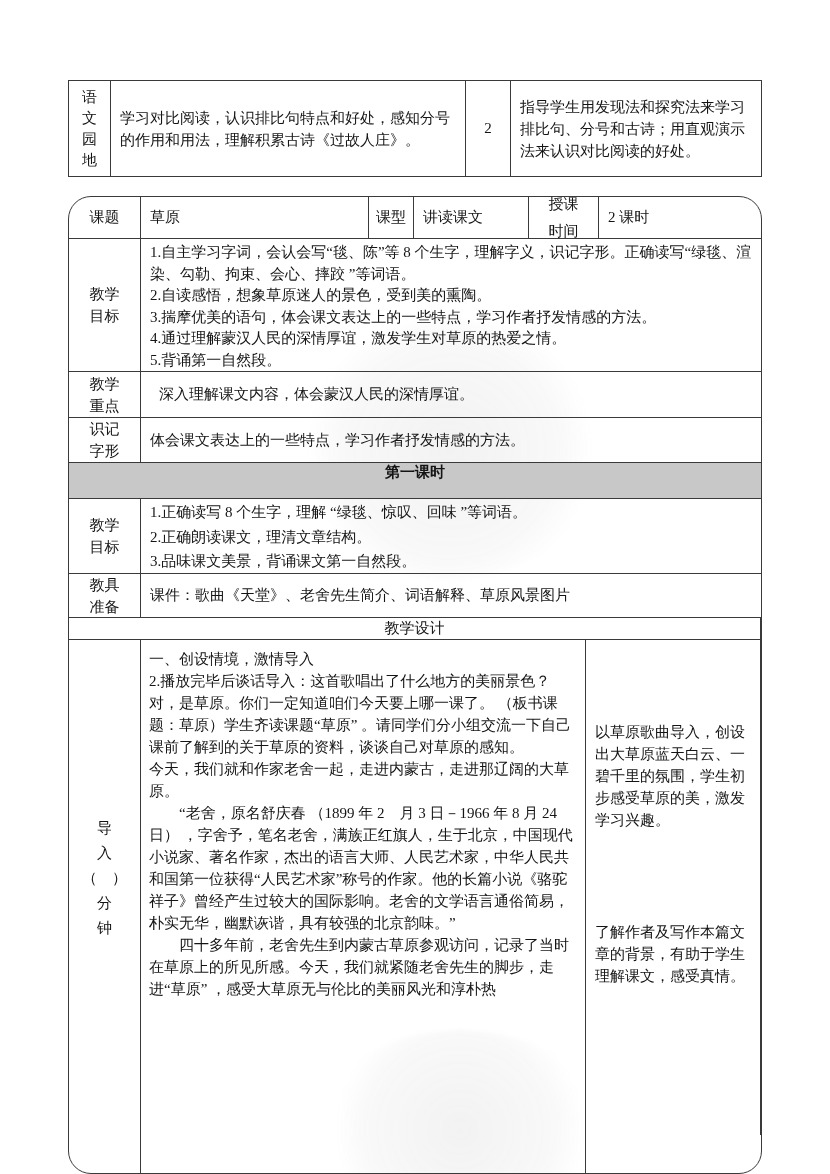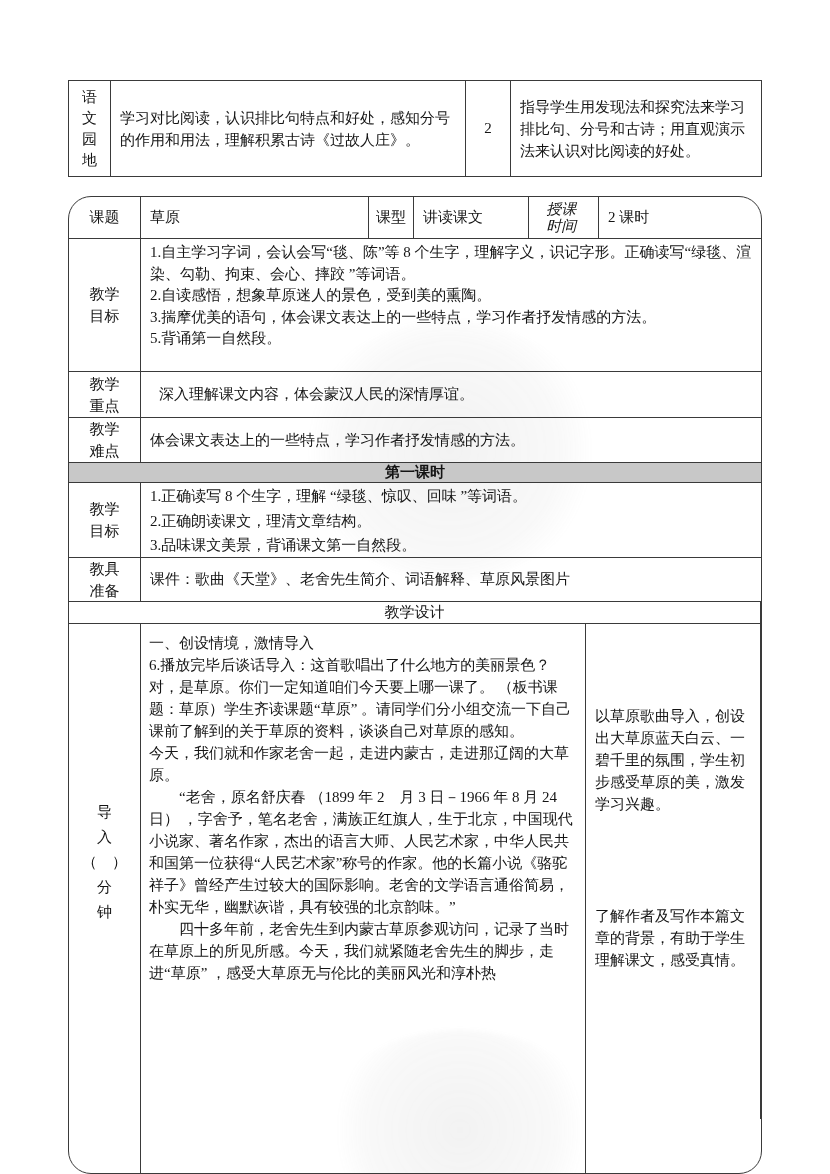--- a/index.html
+++ b/index.html
@@ -42,33 +42,33 @@
   .c-num { flex:0 0 45px; }
   .c-meth { flex:1 1 auto; display:flex; align-items:center; padding:6px 9px; line-height:22px; }
 
   
   .r-title { height:42px; }
   .c-keti-l { flex:0 0 72px; }
   .c-keti-v { flex:0 0 228px; }
   .c-kexing-l { flex:0 0 45px; }
   .c-kexing-v { flex:0 0 115px; }
   .c-time-l { flex:0 0 70px; }
-  .c-time-l .wrap2 { width:2.3em; line-height:17px; text-align:left;font-style:italic; }
+  .c-time-l .wrap2 { width:2.3em; line-height:27px; text-align:center; }
   .c-time-v { flex:1 1 auto; }
 
   .c-label { flex:0 0 72px; }
   .c-label .wrap2 { width:2.4em; line-height:22px; text-align:center; }
 
   .r-goals1 { height:133px; }
   .c-goals { flex:1 1 auto; padding:3px 9px 0; line-height:21.5px; }
   .r-key { height:46px;gap:9px; }
   .r-diff { height:45px; }
   .c-text { flex:1 1 auto; display:flex; align-items:center; padding:0 9px; line-height:21px; }
 
-  .r-session { height:20px;justify-content:flex-end; }
+  .r-session { height:36px;justify-content:flex-end; }
   .c-session { flex:1 1 auto; background:#c8c8c8; text-align:center; font-weight:bold; line-height:19px; }
 
   .r-goals2 { height:75px; }
   .c-goals2 { flex:1 1 auto; padding:1px 9px 0; line-height:24.5px; }
 
   .r-aids { height:44px; }
 
   .r-dhdr { height:22px;flex-direction:column; }
   .c-dh-left { flex:0 0 517px; text-align:center; line-height:21px; }
   .c-dh-right { flex:1 1 auto; text-align:center; line-height:21px; }
@@ -121,36 +121,37 @@
     </div>
 
     <div class="row r-goals1">
       <div class="cell c-label center">
         <span class="wrap2">教学目标</span>
       </div>
       <div class="cell c-goals">
         <div>1.自主学习字词，会认会写“毯、陈”等 8 个生字，理解字义，识记字形。正确读写“绿毯、渲染、勾勒、拘束、会心、摔跤 ”等词语。</div>
         <div>2.自读感悟，想象草原迷人的景色，受到美的熏陶。</div>
         <div>3.揣摩优美的语句，体会课文表达上的一些特点，学习作者抒发情感的方法。</div>
+        <div>4.通过理解蒙汉人民的深情厚谊，激发学生对草原的热爱之情。</div>
         <div>5.背诵第一自然段。</div>
       </div>
     </div>
 
     <div class="row r-key">
       <div class="cell c-label center">
         <span class="wrap2">教学重点</span>
       </div>
       <div class="cell c-text">
         <div>深入理解课文内容，体会蒙汉人民的深情厚谊。</div>
       </div>
     </div>
 
     <div class="row r-diff">
       <div class="cell c-label center">
-        <span class="wrap2">教学难点</span>
+        <span class="wrap2">识记字形</span>
       </div>
       <div class="cell c-text">
         <div>体会课文表达上的一些特点，学习作者抒发情感的方法。</div>
       </div>
     </div>
 
     <div class="row r-session">
       <div class="cell c-session">第一课时</div>
     </div>
 
@@ -182,21 +183,21 @@
     <div class="row r-content">
       <div class="cell c-stage">
         <div class="stage">导
 入
 （　）
 分
 钟</div>
       </div>
       <div class="cell c-main">
         <p>一、创设情境，激情导入</p>
-        <p>6.播放完毕后谈话导入：这首歌唱出了什么地方的美丽景色？对，是草原。你们一定知道咱们今天要上哪一课了。 （板书课题：草原）学生齐读课题“草原” 。请同学们分小组交流一下自己课前了解到的关于草原的资料，谈谈自己对草原的感知。</p>
+        <p>2.播放完毕后谈话导入：这首歌唱出了什么地方的美丽景色？对，是草原。你们一定知道咱们今天要上哪一课了。 （板书课题：草原）学生齐读课题“草原” 。请同学们分小组交流一下自己课前了解到的关于草原的资料，谈谈自己对草原的感知。</p>
         <p>今天，我们就和作家老舍一起，走进内蒙古，走进那辽阔的大草原。</p>
         <p>　　“老舍，原名舒庆春 （1899 年 2　月 3 日－1966 年 8 月 24 日） ，字舍予，笔名老舍，满族正红旗人，生于北京，中国现代小说家、著名作家，杰出的语言大师、人民艺术家，中华人民共和国第一位获得“人民艺术家”称号的作家。他的长篇小说《骆驼祥子》曾经产生过较大的国际影响。老舍的文学语言通俗简易，朴实无华，幽默诙谐，具有较强的北京韵味。”</p>
         <p>　　四十多年前，老舍先生到内蒙古草原参观访问，记录了当时在草原上的所见所感。今天，我们就紧随老舍先生的脚步，走进“草原” ，感受大草原无与伦比的美丽风光和淳朴热</p>
       </div>
       <div class="cell c-intent">
         <p class="intent-p1">以草原歌曲导入，创设出大草原蓝天白云、一碧千里的氛围，学生初步感受草原的美，激发学习兴趣。</p>
         <p class="intent-p2">了解作者及写作本篇文章的背景，有助于学生理解课文，感受真情。</p>
       </div>
     </div>
 

